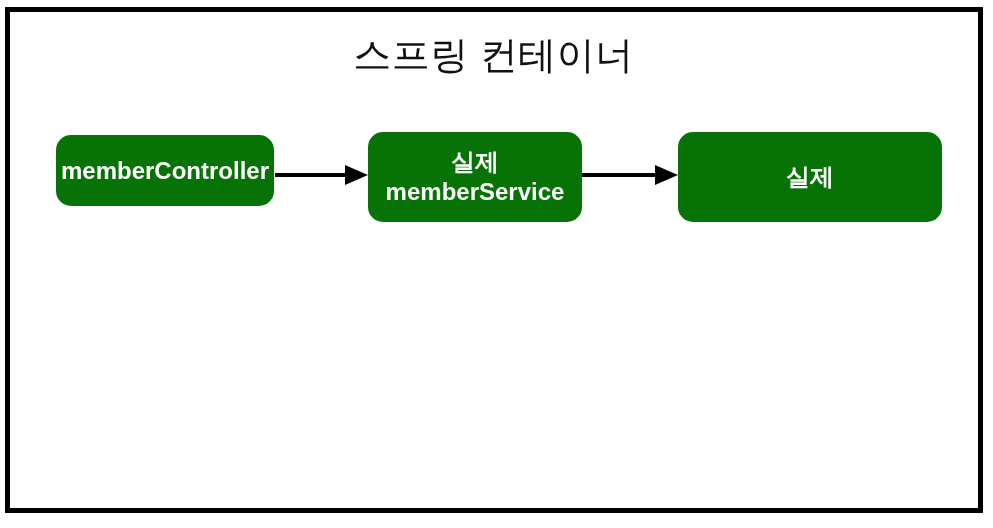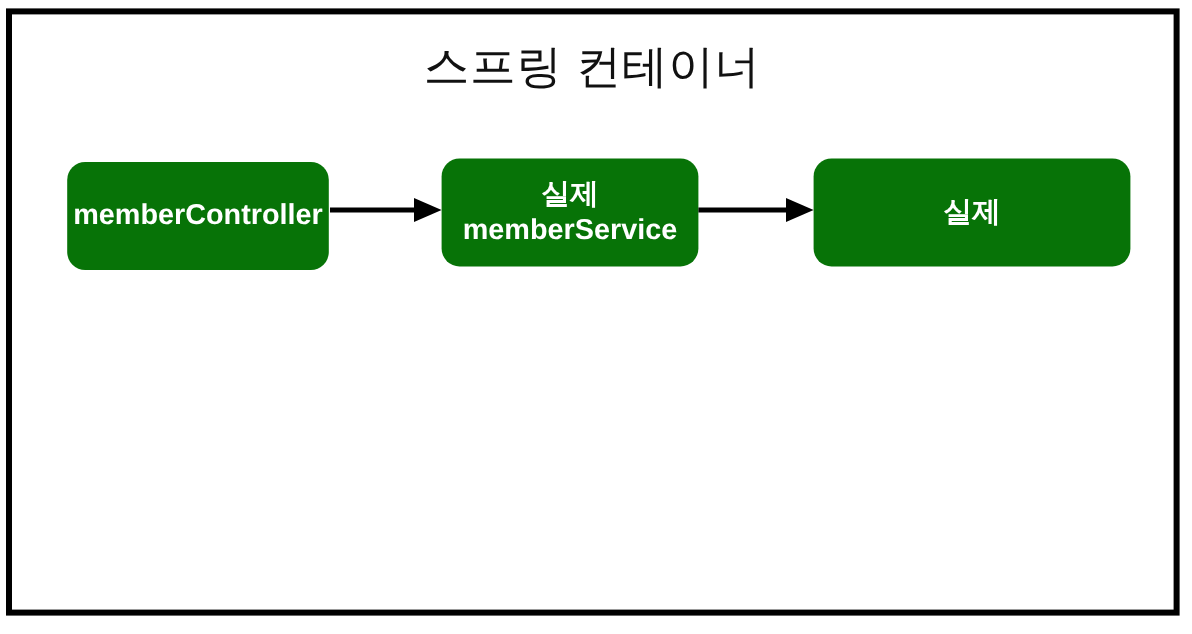--- a/index.html
+++ b/index.html
@@ -40,21 +40,21 @@
     font-weight: bold;
     font-size: 24px;
     line-height: 30px;
     display: flex;
     flex-direction: column;
     align-items: center;
     justify-content: center;
     text-align: center;
     box-sizing: border-box;
   }
-  .node-controller { left: 56px;  top: 135px; width: 218px; height: 90px; justify-content: center; }
+  .node-controller { left: 56px;  top: 135px; width: 218px; height: 71px; justify-content: center; }
   .node-service    { left: 368px; top: 132px; width: 214px; height: 90px; }
   .node-repository { left: 678px; top: 132px; width: 264px; height: 90px; }
   .arrow {
     position: absolute;
     overflow: visible;
   }
   .arrow-1 { left: 273px; top: 160px; }
   .arrow-2 { left: 580px; top: 160px; }
 </style>
 </head>

